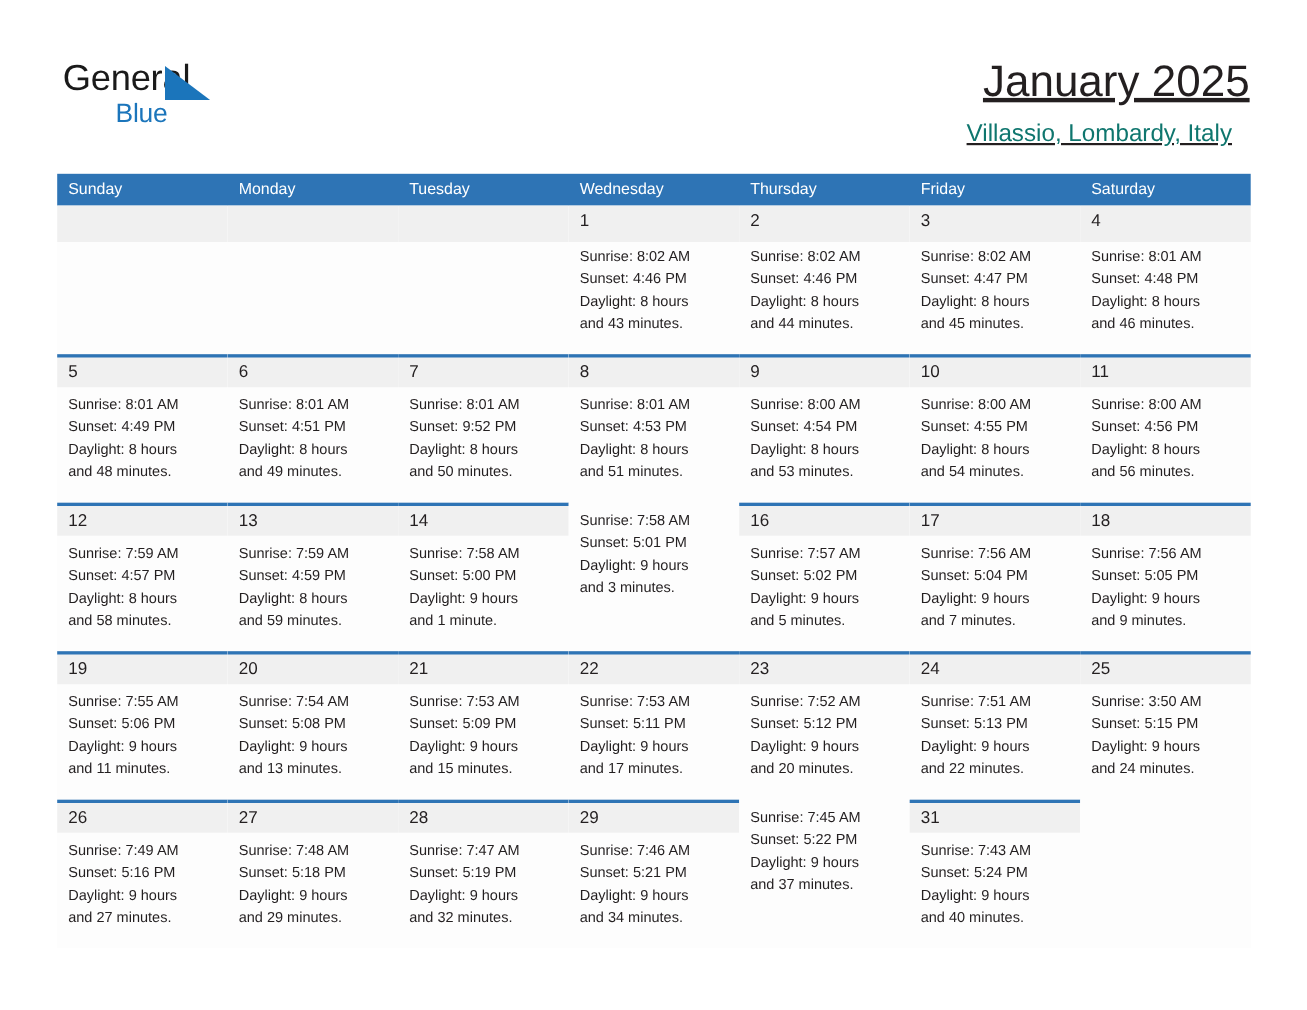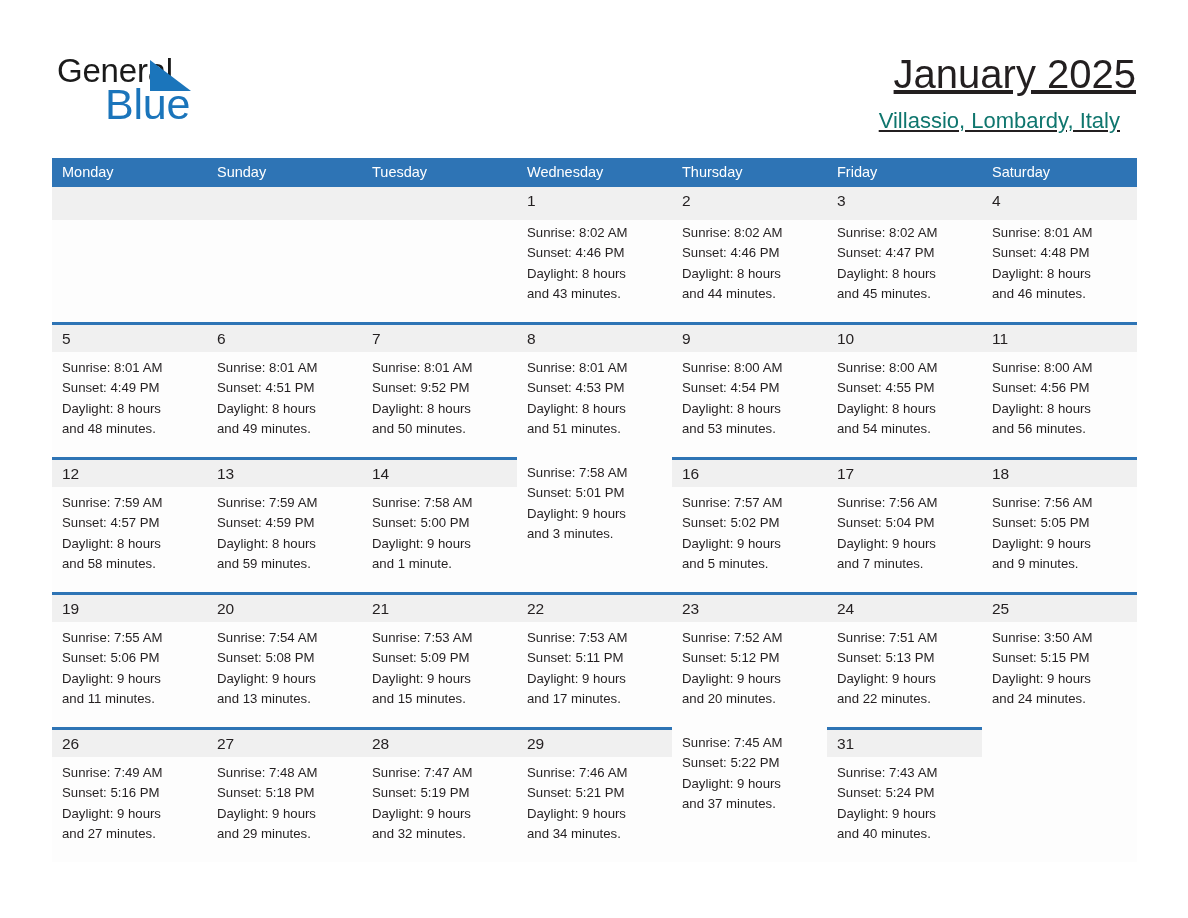--- a/index.html
+++ b/index.html
@@ -53,21 +53,21 @@
     top: 8px;
     width: 0;
     height: 0;
     border-left: 41px solid #1b75bb;
     border-top: 31px solid transparent;
   }
   .logo-blue {
     position: absolute;
     left: 48px;
     top: 33px;
-    font-size: 43px;
+    font-size: 24px;
     line-height: 38px;
     color: #1b75bb;
     letter-spacing: -0.2px;
   }
 
   .title-block {
     position: absolute;
     right: 52px;
     top: 48px;
     text-align: right;
@@ -182,22 +182,22 @@
     </div>
     <div class="title-block">
       <h1 class="cal-title">January 2025</h1>
       <div class="cal-subtitle">Villassio, Lombardy, Italy</div>
     </div>
   </div>
 
   <div class="calendar">
 
     <div class="weekday-row">
+      <div class="weekday-cell">Sunday</div>
       <div class="weekday-cell">Monday</div>
-      <div class="weekday-cell">Sunday</div>
       <div class="weekday-cell">Tuesday</div>
       <div class="weekday-cell">Wednesday</div>
       <div class="weekday-cell">Thursday</div>
       <div class="weekday-cell">Friday</div>
       <div class="weekday-cell">Saturday</div>
     </div>
 
     <div class="week-row first">
       <div class="day-cell empty">
         <div class="numband"><span class="daynum"></span></div>

